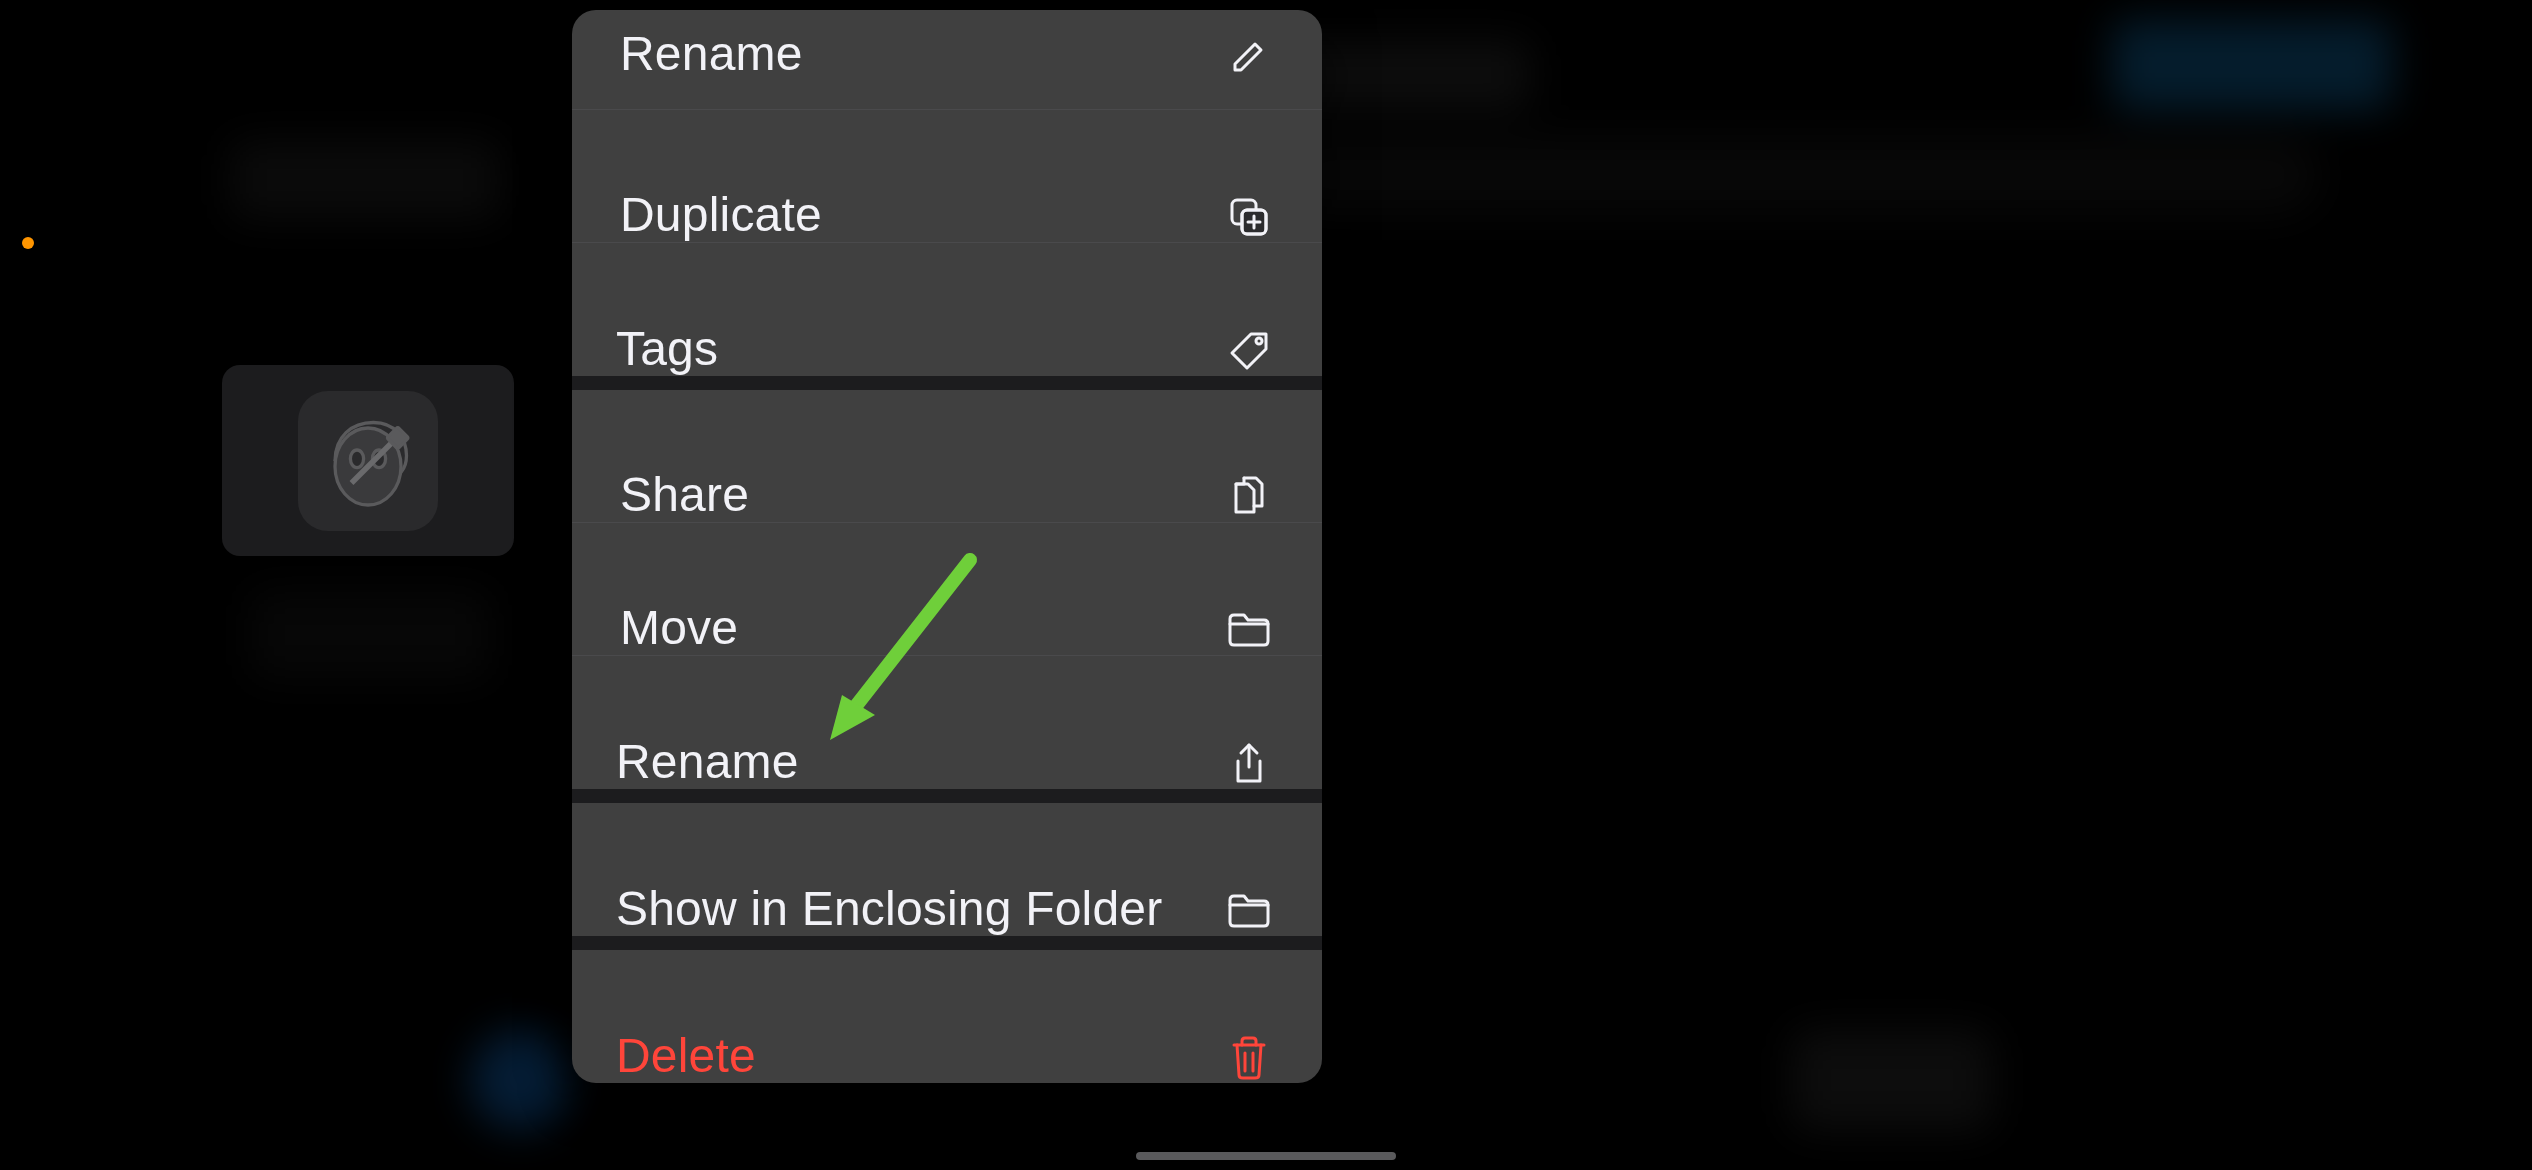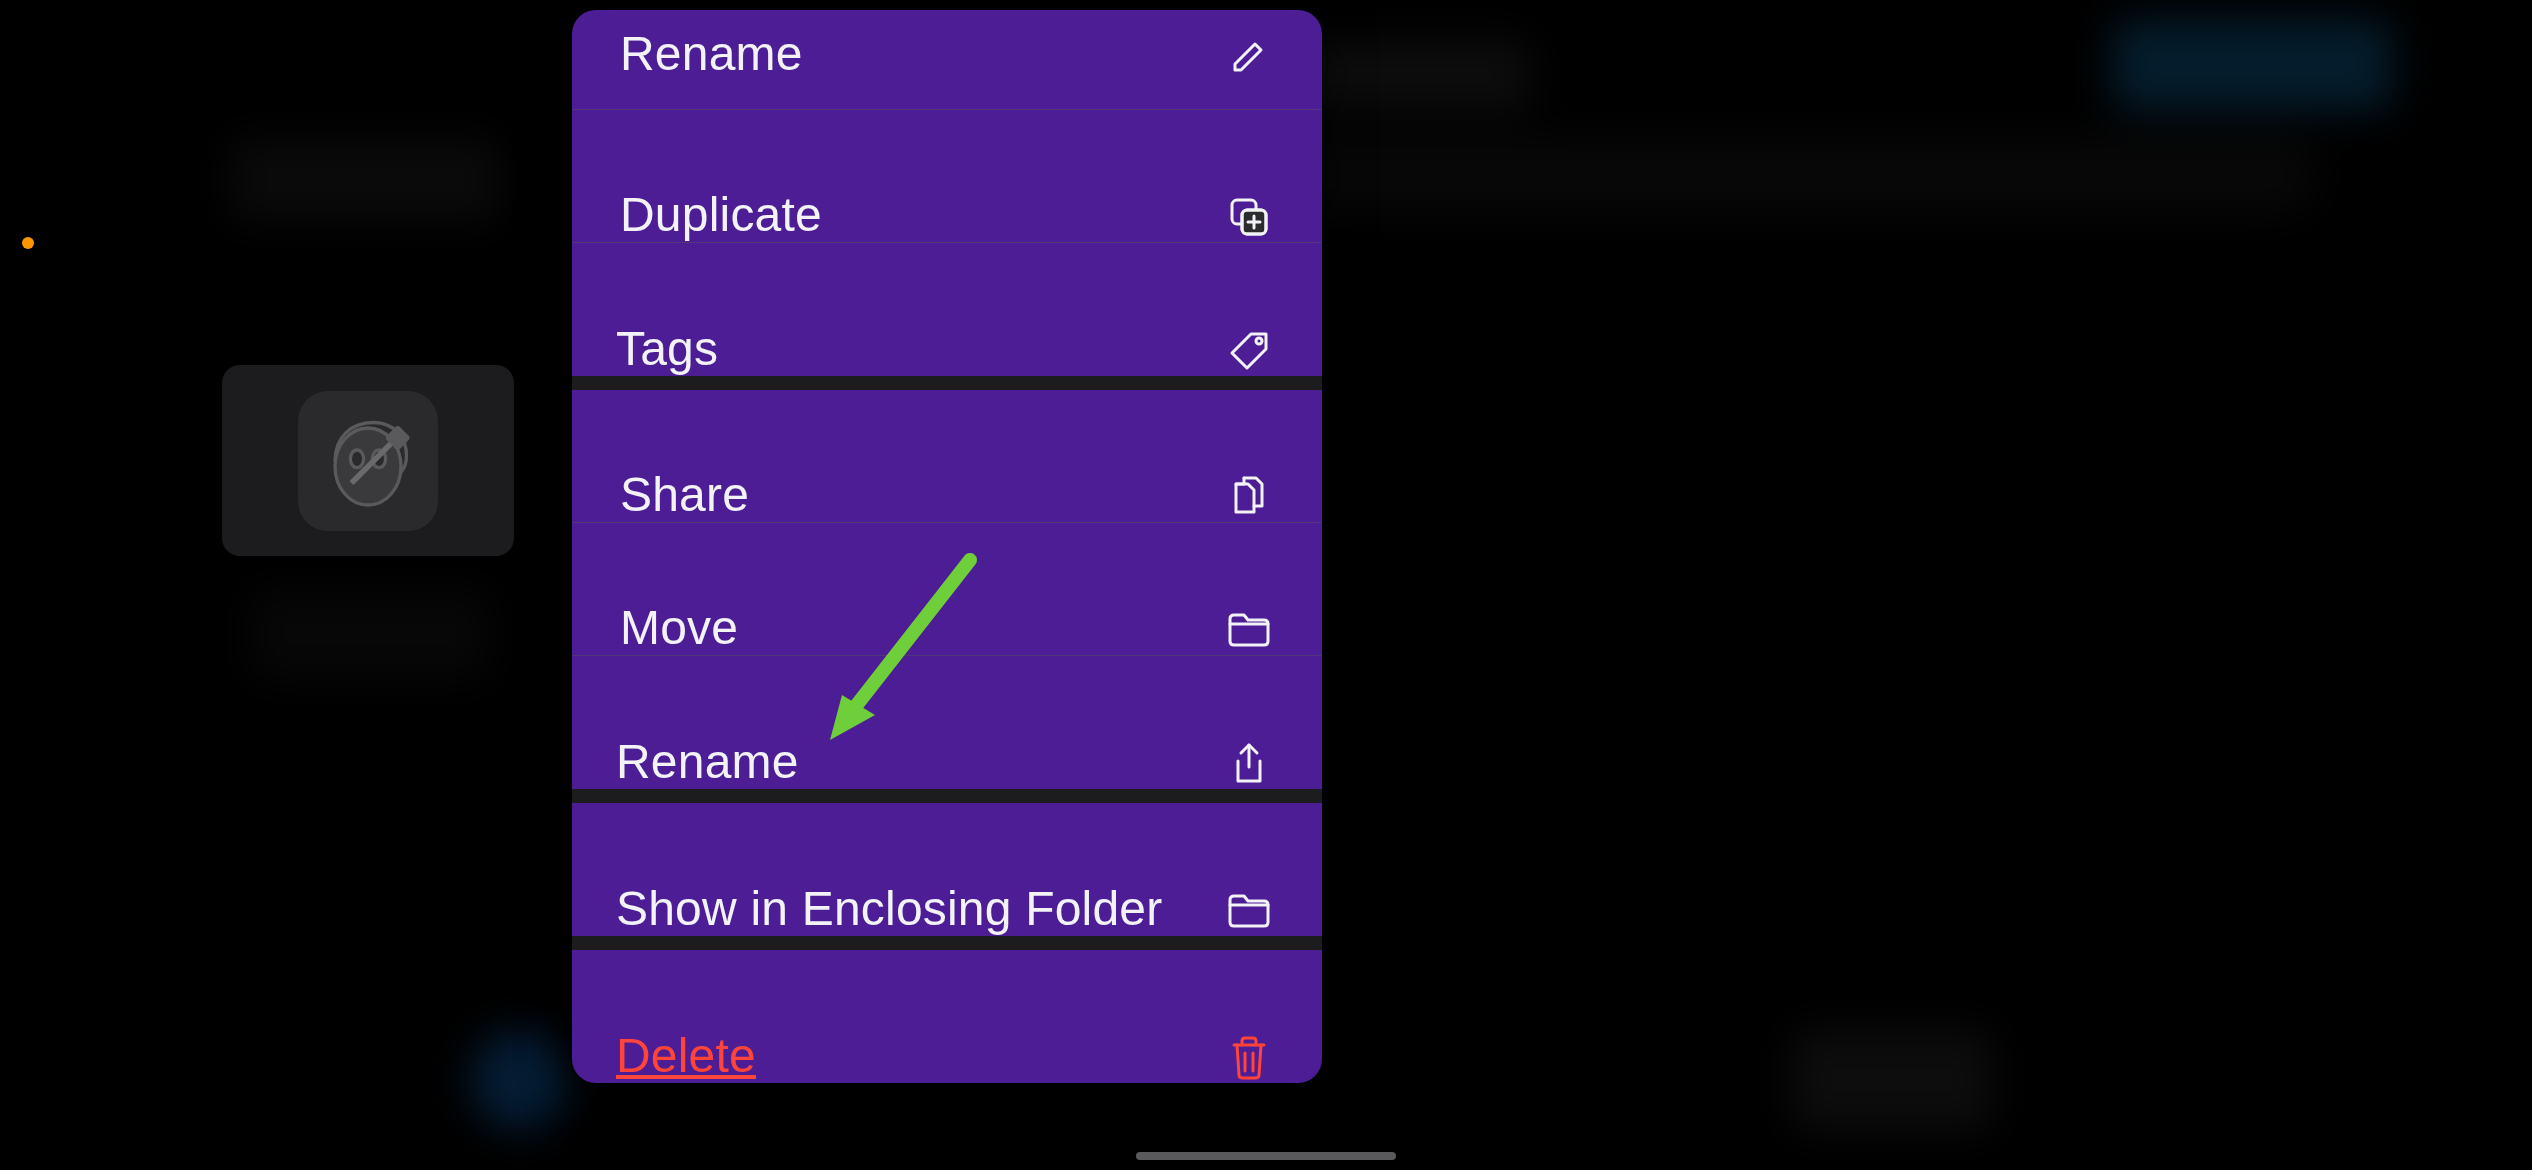--- a/index.html
+++ b/index.html
@@ -112,21 +112,21 @@
       background: #2a2a2c;
       display: flex;
       align-items: center;
       justify-content: center;
     }
     .context-menu {
       position: absolute;
       top: 10px;
       left: 572px;
       width: 750px;
-      background: #4c1d95;
+      background: #404040;
       border-radius: 24px;
       overflow: hidden;
       box-shadow: 0 10px 50px rgba(0,0,0,0.6);
     }
     .menu-item {
       display: flex;
       align-items: flex-end;
       justify-content: space-between;
       padding: 0 48px;
       height: 133px;
@@ -162,21 +162,20 @@
       width: 50px;
       height: 50px;
       display: flex;
       align-items: center;
       justify-content: center;
       stroke: #f2f2f7;
       fill: none;
     }
     .destructive {
       color: #ff453a;
-      text-decoration: underline;
     }
     .destructive .menu-icon {
       stroke: #ff453a;
     }
     .annotation-arrow {
       position: absolute;
       top: 550px;
       left: 820px;
       pointer-events: none;
     }

